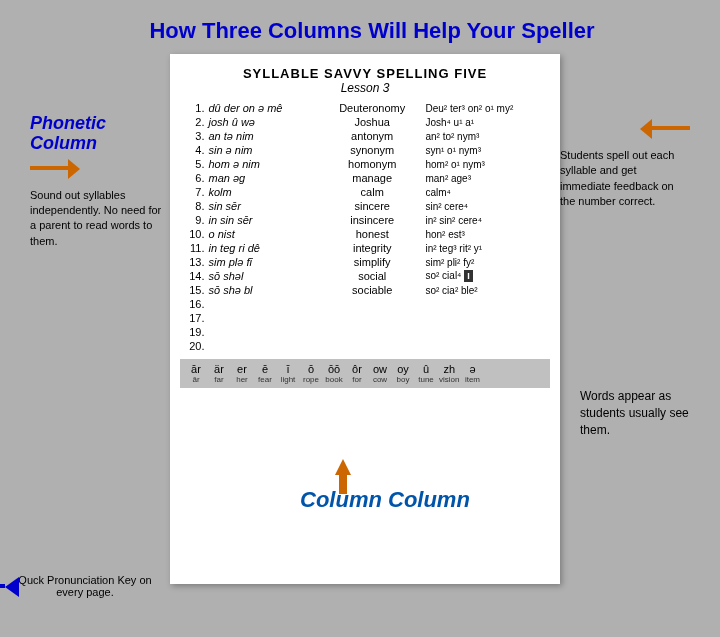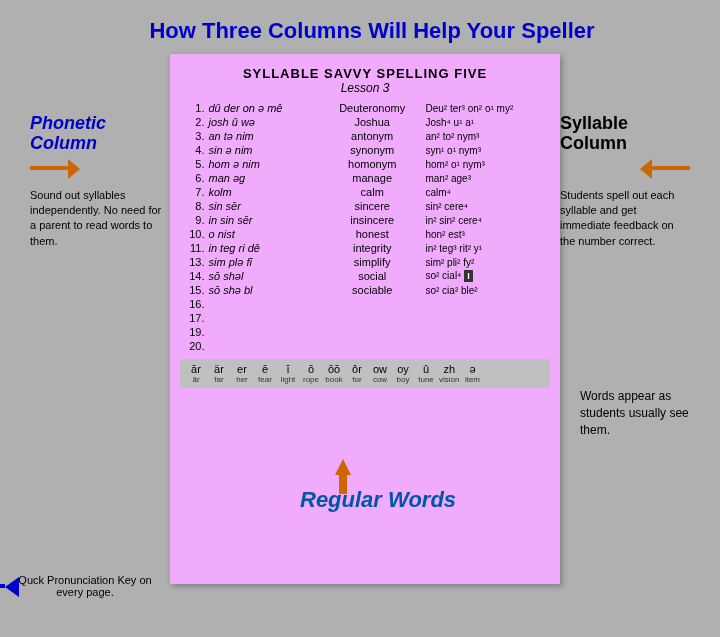--- a/index.html
+++ b/index.html
@@ -121,21 +121,21 @@
       margin-top: 8px;
       line-height: 1.4;
     }
     .words-appear-text {
       font-size: 12px;
       color: #000;
       margin-top: 8px;
       line-height: 1.4;
     }
     .document {
-      background: #f0abfc;
+      background: #ffffff;
       width: 390px;
       min-height: 530px;
       padding: 12px 10px 0 10px;
       box-shadow: 2px 2px 6px rgba(0,0,0,0.3);
       position: relative;
       flex-shrink: 0;
     }
     .doc-title {
       text-align: center;
       font-weight: bold;
@@ -374,21 +374,21 @@
           </tr>
           <tr>
             <td class="col-num">20.</td>
             <td class="col-phonetic phonetic-word"></td>
             <td class="col-regular regular-word"></td>
             <td class="col-syllable"></td>
           </tr>
         </tbody>
     </table>
 
-    <div class="regular-col-label" id="regular-col-label" style="position: absolute; left: 130px; top: 430px; font-size: 22px; color: rgb(0, 85, 170); font-style: italic; font-weight: bold;">Regular Words</div>
+    <div class="regular-col-label" id="regular-col-label" style="position: absolute; left: 130px; top: 430px; font-size: 22px; color: rgb(0, 85, 170); font-style: italic; font-weight: bold;">Column Column</div>
 
     <div class="pronunciation-bar">
       <div class="pron-items" id="pron-items">
           <div class="pron-item">
             <span class="pron-main">ār</span>
             <span class="pron-sub">ār</span>
           </div>
           <div class="pron-item">
             <span class="pron-main">är</span>
             <span class="pron-sub">far</span>
@@ -437,21 +437,20 @@
             <span class="pron-main">ə</span>
             <span class="pron-sub">item</span>
           </div>
         </div>
     </div>
   <div style="position: absolute; left: 165px; top: 405px; width: 0px; height: 0px; border-left: 8px solid transparent; border-right: 8px solid transparent; border-bottom: 16px solid rgb(204, 102, 0);"></div>
       <div style="position: absolute; left: 169px; top: 420px; width: 8px; height: 20px; background: rgb(204, 102, 0);"></div>
     </div>
 
   <div class="right-annotations">
-    <div class="syllable-label">Syllable Column</div>
     <div class="syllable-arrow">
       <div class="arrow-left"></div>
     </div>
     <div class="students-spell-text">Students spell out each syllable and get immediate feedback on the number correct.</div>
   </div>
 </div>
 
 <div class="bottom-area" style="padding: 0 10px; margin-top: -10px;">
   <div style="width:140px; text-align:center; flex-shrink:0;">
     <div style="display:flex; align-items:center; justify-content:center; gap:4px;">

